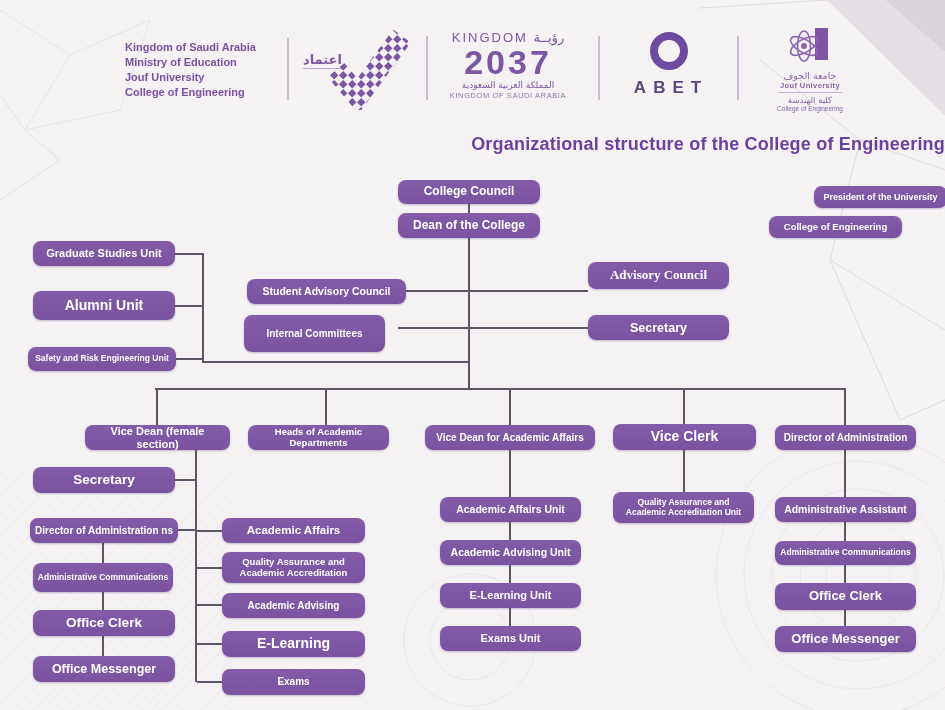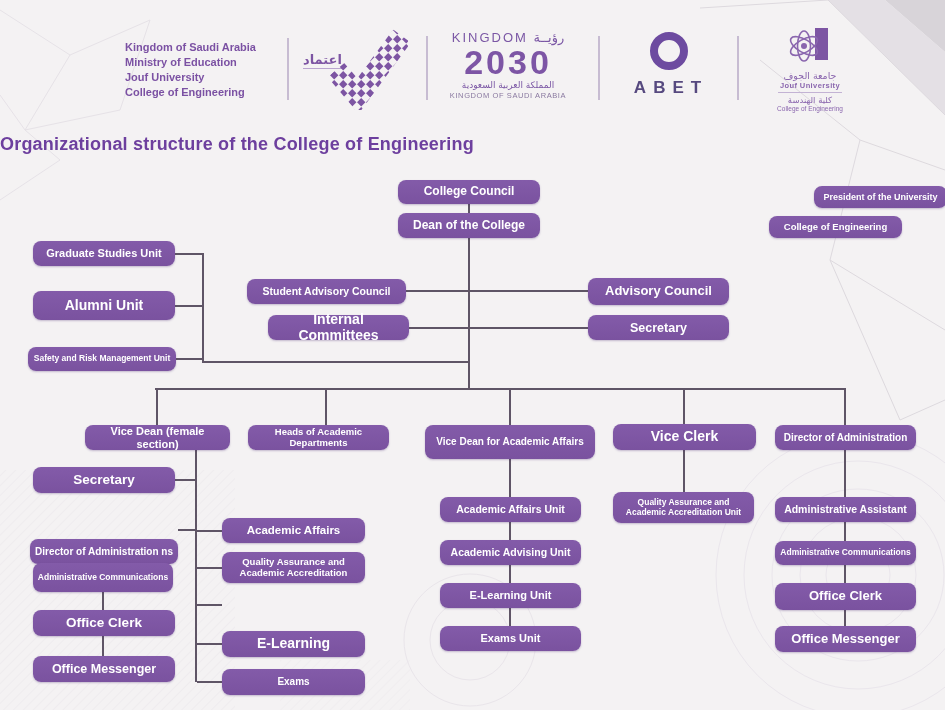--- a/index.html
+++ b/index.html
@@ -25,21 +25,21 @@
   .abet-circle { width:38px; height:38px; border:8px solid #6d4ba0; border-radius:50%; margin:0 auto; }
   .abet-text { font-size:17px; font-weight:bold; letter-spacing:7px; color:#56497f; margin-top:8px; margin-left:4px; }
   .jouf { position:absolute; left:760px; top:26px; width:100px; text-align:center; color:#8a66ae; }
   .jouf svg { display:block; margin:0 auto; }
   .j-ar { font-size:9.5px; color:#8a66ae; }
   .j-en { font-size:7.5px; font-weight:bold; color:#8a66ae; letter-spacing:0.4px; }
   .j-rule { width:64px; height:1px; background:#c3b3d4; margin:2px auto; }
   .j-ar2 { font-size:8.5px; color:#8a66ae; }
   .j-en2 { font-size:6.5px; color:#8a66ae; }
 
-  .title { position:absolute; left:0; top:134px; width:945px; text-align:left; font-size:18px; font-weight:bold; color:#6d3f9e; letter-spacing:0.2px; }
+  .title { position:absolute; left:0; top:134px; width:945px; text-align:right; font-size:18px; font-weight:bold; color:#6d3f9e; letter-spacing:0.2px; }
 
   
   .node { position:absolute; background:linear-gradient(180deg,#835ba9 0%,#7a529f 100%); border-radius:8px; color:#ffffff; font-weight:bold; display:flex; align-items:center; justify-content:center; text-align:center; line-height:1.12; padding:1px 4px; box-shadow:0 1px 2px rgba(70,40,110,0.28); }
   .l { position:absolute; background:#5f5566; }
 </style>
 </head>
 <body>
 
 <div class="page">
 
@@ -101,21 +101,21 @@
         </defs>
         <path d="M6,44 L28,70 L72,10" stroke="url(#dm)" stroke-width="22" fill="none"></path>
       </svg>
     </div>
 
     <div class="vision">
       <div class="v-line1">
         <span>KINGDOM</span>
         <span class="ar">رؤيــة</span>
       </div>
-      <div class="v-year">2030</div>
+      <div class="v-year">2037</div>
       <div class="v-ar ar">المملكة العربية السعودية</div>
       <div class="v-en">KINGDOM OF SAUDI ARABIA</div>
     </div>
 
     <div class="abet">
       <div class="abet-circle"></div>
       <div class="abet-text">ABET</div>
     </div>
 
     <div class="jouf">
@@ -177,37 +177,38 @@
     <div class="l" style="left:844px;top:522px;width:2px;height:19px;"></div>
     <div class="l" style="left:844px;top:565px;width:2px;height:18px;"></div>
     <div class="l" style="left:844px;top:610px;width:2px;height:16px;"></div>
 
     <div class="node" style="left:398px;top:180px;width:142px;height:24px;font-size:12px;">College Council</div>
     <div class="node" style="left:398px;top:213px;width:142px;height:25px;font-size:12px;">Dean of the College</div>
     <div class="node" style="left:769px;top:186px;width:133px;height:22px;font-size:9px;margin-left:45px;">President of the University</div>
     <div class="node" style="left:769px;top:216px;width:133px;height:22px;font-size:9.5px;">College of Engineering</div>
     <div class="node" style="left:33px;top:241px;width:142px;height:25px;font-size:11px;">Graduate Studies Unit</div>
     <div class="node" style="left:33px;top:291px;width:142px;height:29px;font-size:14px;">Alumni Unit</div>
-    <div class="node" style="left:28px;top:347px;width:148px;height:24px;font-size:8.5px;">Safety and Risk Management Unit</div>
+    <div class="node" style="left:28px;top:347px;width:148px;height:24px;font-size:8.5px;">Safety and Risk Engineering Unit</div>
     <div class="node" style="left:247px;top:279px;width:159px;height:25px;font-size:10.5px;">Student Advisory Council</div>
-    <div class="node" style="left:268px;top:315px;width:141px;height:25px;font-size:14px;">Internal Committees</div>
-    <div class="node" style="left:588px;top:278px;width:141px;height:27px;font-size:13px;">Advisory Council</div>
+    <div class="node" style="left:244px;top:315px;width:141px;height:37px;font-size:10px;">Internal Committees</div>
+    <div class="node" style="left:588px;top:262px;width:141px;height:27px;font-size:13px;font-family:Liberation Serif, serif;">Advisory Council</div>
     <div class="node" style="left:588px;top:315px;width:141px;height:25px;font-size:12.5px;">Secretary</div>
     <div class="node" style="left:85px;top:425px;width:145px;height:25px;font-size:11px;">Vice Dean (female section)</div>
     <div class="node" style="left:248px;top:425px;width:141px;height:25px;font-size:9.5px;">Heads of Academic Departments</div>
-    <div class="node" style="left:425px;top:425px;width:170px;height:34px;font-size:10px;">Vice Dean for Academic Affairs</div>
+    <div class="node" style="left:425px;top:425px;width:170px;height:25px;font-size:10px;">Vice Dean for Academic Affairs</div>
     <div class="node" style="left:613px;top:424px;width:143px;height:26px;font-size:14px;">Vice Clerk</div>
     <div class="node" style="left:775px;top:425px;width:141px;height:25px;font-size:10px;border-radius:8px;">Director of Administration</div>
     <div class="node" style="left:33px;top:467px;width:142px;height:26px;font-size:13.5px;">Secretary</div>
-    <div class="node" style="left:30px;top:518px;width:148px;height:25px;font-size:10px;margin-top:21px;">Director of Administration ns</div>
+    <div class="node" style="left:30px;top:518px;width:148px;height:25px;font-size:10px;">Director of Administration ns</div>
     <div class="node" style="left:33px;top:563px;width:140px;height:29px;font-size:8.5px;">Administrative Communications</div>
     <div class="node" style="left:33px;top:610px;width:142px;height:26px;font-size:13.5px;">Office Clerk</div>
     <div class="node" style="left:33px;top:656px;width:142px;height:26px;font-size:12.5px;">Office Messenger</div>
     <div class="node" style="left:222px;top:518px;width:143px;height:25px;font-size:11.5px;">Academic Affairs</div>
     <div class="node" style="left:222px;top:552px;width:143px;height:31px;font-size:9.5px;">Quality Assurance and Academic Accreditation</div>
+    <div class="node" style="left:222px;top:593px;width:143px;height:25px;font-size:10px;">Academic Advising</div>
     <div class="node" style="left:222px;top:631px;width:143px;height:26px;font-size:14px;">E-Learning</div>
     <div class="node" style="left:222px;top:669px;width:143px;height:26px;font-size:10px;">Exams</div>
     <div class="node" style="left:440px;top:540px;width:141px;height:25px;font-size:10.5px;">Academic Advising Unit</div>
     <div class="node" style="left:440px;top:497px;width:141px;height:25px;font-size:10.5px;">Academic Affairs Unit</div>
     <div class="node" style="left:440px;top:583px;width:141px;height:25px;font-size:11px;">E-Learning Unit</div>
     <div class="node" style="left:440px;top:626px;width:141px;height:25px;font-size:11px;">Exams Unit</div>
     <div class="node" style="left:613px;top:492px;width:141px;height:31px;font-size:8.5px;">Quality Assurance and Academic Accreditation Unit</div>
     <div class="node" style="left:775px;top:497px;width:141px;height:25px;font-size:10.5px;">Administrative Assistant</div>
     <div class="node" style="left:775px;top:541px;width:141px;height:24px;font-size:8.5px;">Administrative Communications</div>
     <div class="node" style="left:775px;top:583px;width:141px;height:27px;font-size:13px;">Office Clerk</div>

